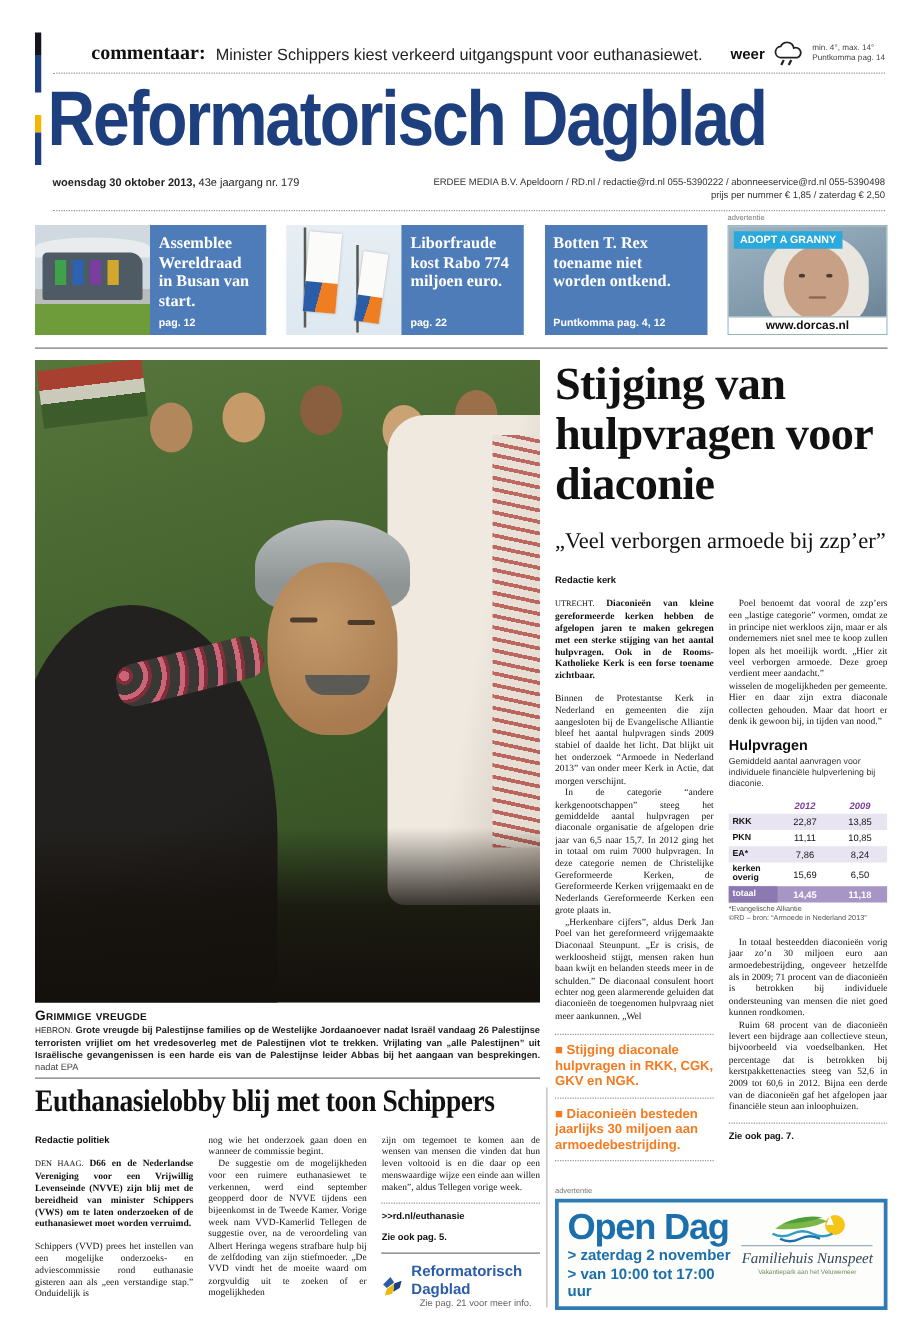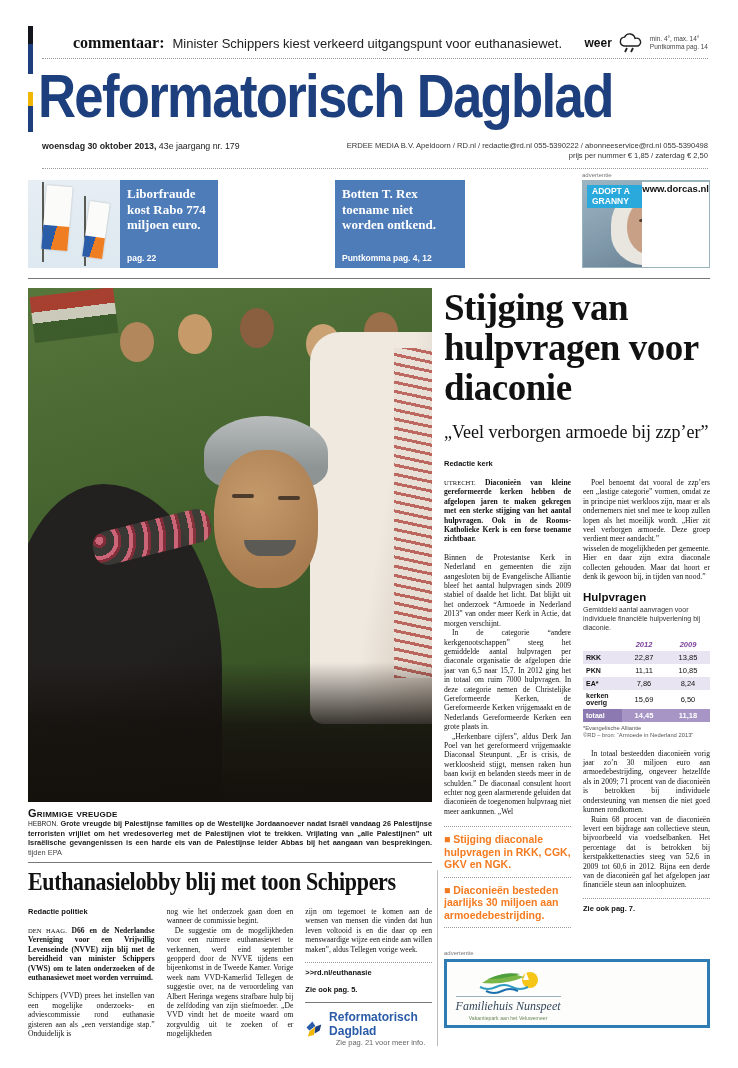--- a/index.html
+++ b/index.html
@@ -44,21 +44,21 @@
   .rabo{background:linear-gradient(180deg,#e7eef4,#dde8f0);}
   .rabo .flag{position:absolute;background:#fbfbf9;box-shadow:0 0 2px rgba(0,0,0,.25);}
   .rabo .f1{left:16px;top:6px;width:26px;height:64px;transform:rotate(5deg);}
   .rabo .f2{left:58px;top:22px;width:20px;height:56px;transform:rotate(8deg);}
   .rabo .flag::after{content:"";position:absolute;left:0;bottom:0;width:100%;height:38%;
        background:linear-gradient(100deg,#2b5ca8 0 45%,#ef7d21 45%);}
   .rabo .pole{position:absolute;width:2px;background:#5a5a55;}
   
   .granny{width:128px;display:flex;flex-direction:column;}
   .ad-label{font:6px "Liberation Sans",sans-serif;color:#777;height:8px;}
-  .granny-box{flex:1;border:1px solid #9ab4bd;display:flex;flex-direction:row;}
+  .granny-box{flex:1;border:1px solid #9ab4bd;display:flex;flex-direction:column;}
   .granny-img{flex:1;position:relative;background:linear-gradient(160deg,#9db4c2,#7e97a8 70%,#6c8396);overflow:hidden;}
   .g-scarf{position:absolute;left:28px;top:6px;width:84px;height:78px;background:#e9e6df;border-radius:48% 48% 40% 40%;}
   .g-face{position:absolute;left:44px;top:16px;width:52px;height:58px;background:#c7a086;border-radius:50% 50% 46% 46%;}
   .g-face::before{content:"";position:absolute;left:12px;top:22px;width:5px;height:3px;background:#4a3b30;border-radius:50%;
        box-shadow:22px 0 0 #4a3b30;}
   .g-face::after{content:"";position:absolute;left:20px;top:40px;width:14px;height:2px;background:#8a6a55;border-radius:2px;}
   .g-badge{position:absolute;left:4px;top:4px;background:#2aa9dd;color:#fff;font:bold 8.5px/9.5px "Liberation Sans",sans-serif;
        padding:2px 5px;}
   .granny-url{background:#fff;border-top:1px solid #9ab4bd;text-align:center;
        font:bold 9.5px/13px "Liberation Sans",sans-serif;}
@@ -181,20 +181,34 @@
   <div class="dateline">
     <span class="date-left"><b>woensdag 30 oktober 2013,</b><span> 43e jaargang nr. 179</span></span>
     <span class="date-right">
       <span>ERDEE MEDIA B.V. Apeldoorn / RD.nl / redactie@rd.nl 055-5390222 / abonneeservice@rd.nl 055-5390498</span><br>
       <span>prijs per nummer € 1,85 / zaterdag € 2,50</span>
     </span>
   </div>
   <div class="dotted rule-date"></div>
 
   <div class="teasers">
+    <div class="tz tz1">
+      <div class="tz-photo busan">
+        <div class="roof"></div>
+        <div class="bld"></div>
+        <div class="bn" style="left:16px;background:#3fa14a;"></div>
+        <div class="bn" style="left:30px;background:#2c62b0;"></div>
+        <div class="bn" style="left:44px;background:#7a3f9e;"></div>
+        <div class="bn" style="left:58px;background:#d2a72e;"></div>
+      </div>
+      <div class="tz-box">
+        <span class="tz-title">Assemblee Wereldraad in Busan van start.</span>
+        <span class="tz-page">pag. 12</span>
+      </div>
+    </div>
     <div class="tz tz2">
       <div class="tz-photo rabo">
         <div class="pole" style="left:14px;top:2px;height:80px;"></div>
         <div class="pole" style="left:56px;top:16px;height:70px;"></div>
         <div class="flag f1"></div>
         <div class="flag f2"></div>
       </div>
       <div class="tz-box">
         <span class="tz-title">Liborfraude kost Rabo 774 miljoen euro.</span>
         <span class="tz-page">pag. 22</span>
@@ -231,21 +245,21 @@
     <div class="ph-woman"></div>
     <div class="ph-band"></div>
     <div class="ph-bottom"></div>
   </div>
 
   <div class="caption">
     <div class="cap-title">Grimmige vreugde</div>
     <div class="cap-body">
       <span class="cap-loc">HEBRON.</span>
       <span>Grote vreugde bij Palestijnse families op de Westelijke Jordaanoever nadat Israël vandaag 26 Palestijnse terroristen vrijliet om het vredesoverleg met de Palestijnen vlot te trekken. Vrijlating van „alle Palestijnen” uit Israëlische gevangenissen is een harde eis van de Palestijnse leider Abbas bij het aangaan van besprekingen.</span>
-      <span class="cap-credit">tijden EPA</span>
+      <span class="cap-credit">nadat EPA</span>
     </div>
   </div>
   <div class="photo-article-rule"></div>
 
   <div class="main-article">
     <h1 class="ma-headline">Stijging van hulpvragen voor diaconie</h1>
     <div class="ma-subhead">„Veel verborgen armoede bij zzp’er”</div>
     <div class="byline">Redactie kerk</div>
     <div class="cols ma-cols">
       <div class="col">
@@ -334,20 +348,25 @@
           </div>
         </div>
       </div>
     </div>
   </div>
   <div class="vrule"></div>
 
   <div class="opendag">
     <div class="ad-label">advertentie</div>
     <div class="od-box">
+      <div class="od-left">
+        <div class="od-title">Open Dag</div>
+        <div class="od-line">&gt; zaterdag 2 november</div>
+        <div class="od-line">&gt; van 10:00 tot 17:00 uur</div>
+      </div>
       <div class="od-right">
         <svg width="72" height="26" viewBox="0 0 72 26">
           <circle cx="58" cy="11" r="8" fill="#f5c518"></circle>
           <path d="M10 14 Q30 0 52 8 Q34 16 10 14z" fill="#7ab648"></path>
           <path d="M16 10 Q34 2 48 5 Q32 10 16 10z" fill="#4e9e3d"></path>
           <path d="M54 3 l3 8 h-6 z" fill="#fff"></path>
           <path d="M8 18 q8 4 16 0 q8 -4 16 0 q8 4 16 0" stroke="#2f9bc1" stroke-width="2" fill="none"></path>
           <path d="M14 22 q8 4 16 0 q8 -4 16 0" stroke="#1b6fad" stroke-width="2" fill="none"></path>
         </svg>
         <div class="od-brand">Familiehuis Nunspeet</div>

